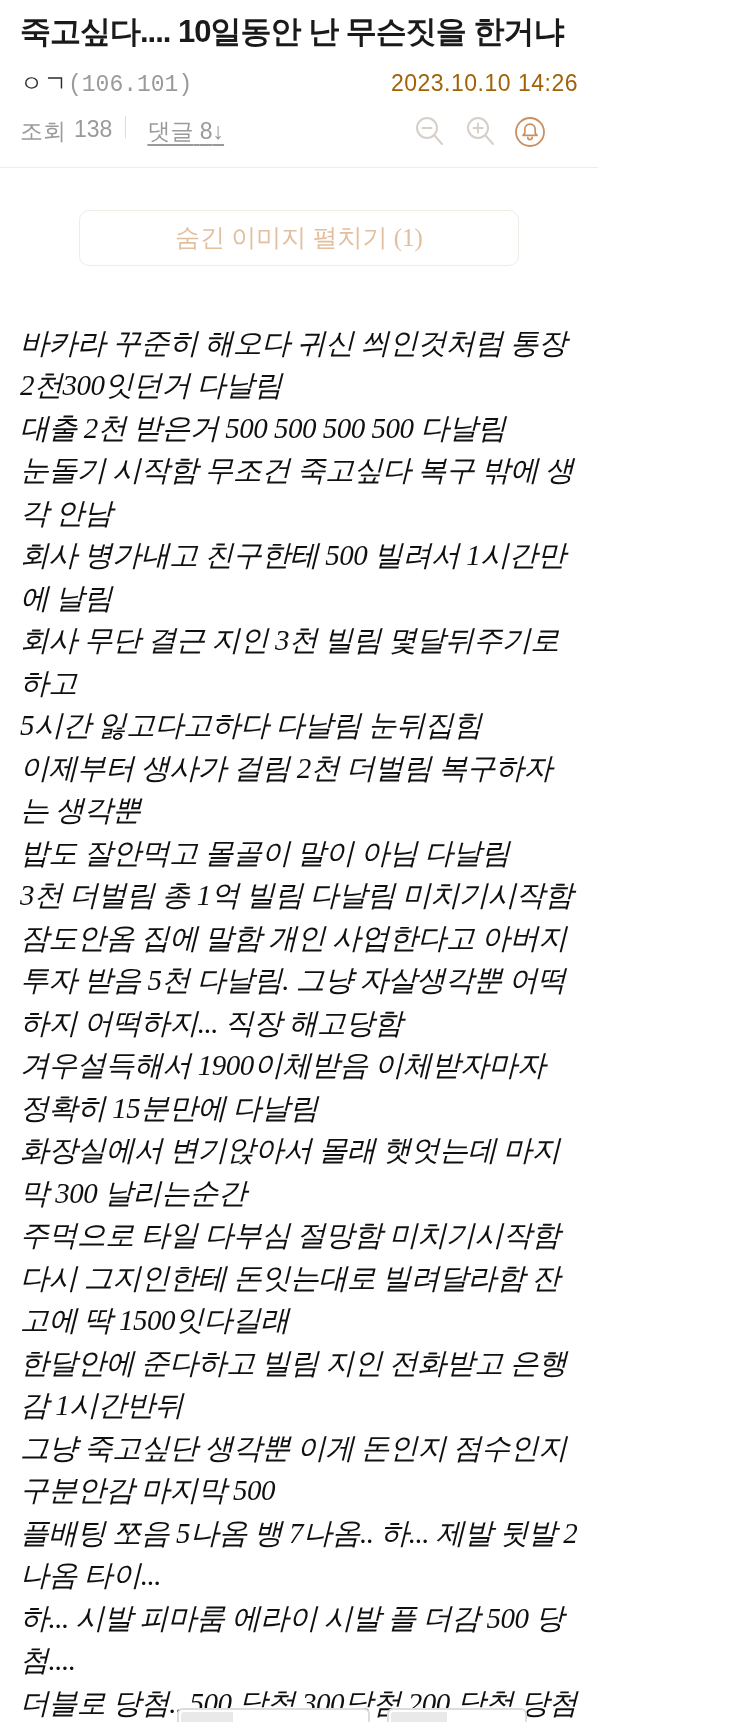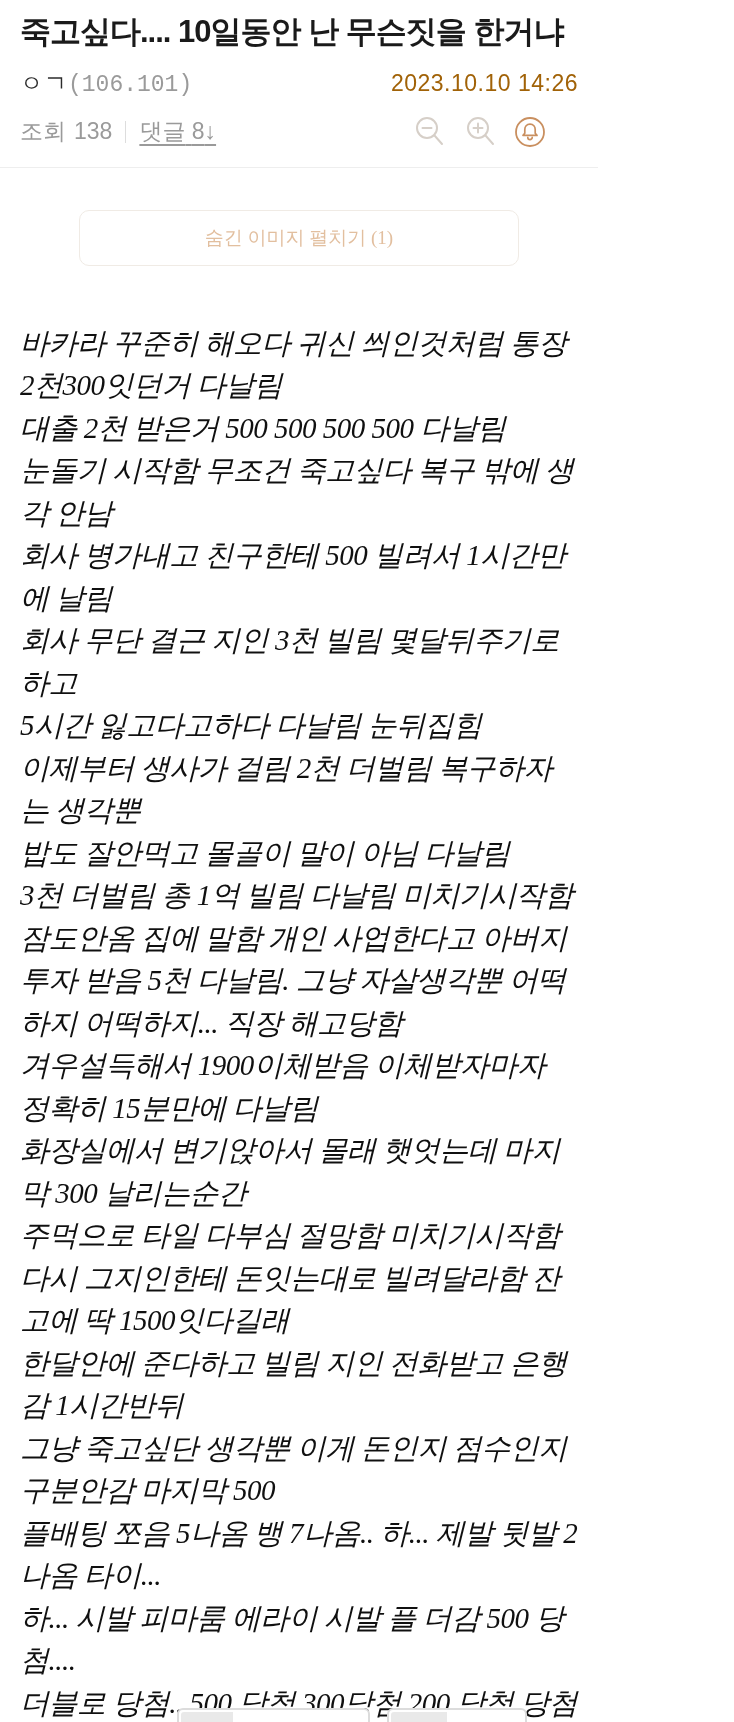--- a/index.html
+++ b/index.html
@@ -25,38 +25,39 @@
   }
   .author { cursor:pointer;font-family:Liberation Mono, monospace; }
   .author .nick { color:#2b2b2b; letter-spacing:1px; }
   .author .ip { color:#9a9a9a; }
   .date { color:#a16207; font-size:23px; letter-spacing:0.5px; }
 
   .stats-row {
     display:flex; justify-content:space-between; align-items:center;
     margin-top:15px; font-size:23px; color:#9a9a9a;
   }
-  .stats { display:flex; align-items:center; }
+  .stats { display:flex; }
   .vbar { width:1px; height:22px; background:#ddd; margin:0 13px; }
   .comments-link {
     color:#9a9a9a; text-decoration:underline; text-underline-offset:5px;
     cursor:pointer;
+    margin-left:8px;
   }
   .icons { display:flex; align-items:center; gap:15px; padding-right:32px; }
   .icons svg { display:block; }
 
   .divider { border-top:1px solid #eeeeee; margin-top:17px; }
 
   
   .expand-wrap { text-align:center; margin-top:42px; }
   .expand-btn {
     width:440px; height:56px;
     border:1px solid #f0ebe5; border-radius:10px;
     background:#ffffff;
-    color:#e2bf9f; font-size:19px;
+    color:#e2bf9f; font-size:25px;
     font-family:"Liberation Serif","DejaVu Serif",serif;
     cursor:pointer;
   }
 
   
   .post-body {
     margin-top:56px; padding:0 20px;
     font-family:"Liberation Serif","DejaVu Serif",serif;
     font-size:29px; line-height:42.5px; color:#101010;
     word-break:break-all; letter-spacing:-0.5px;

